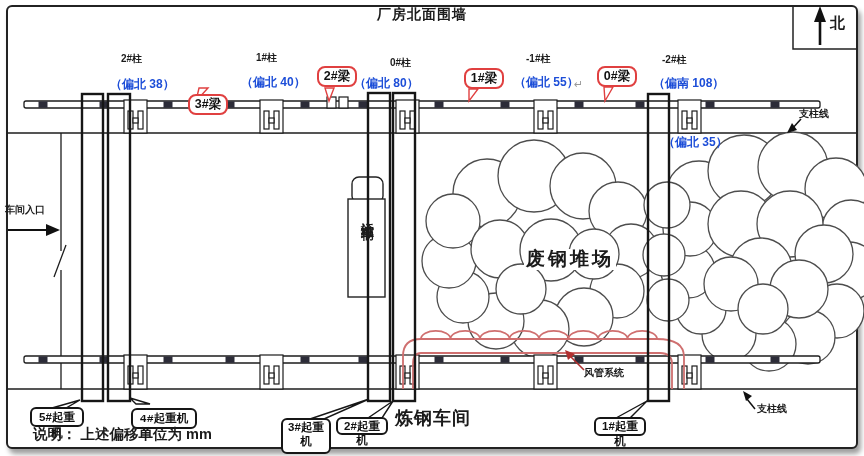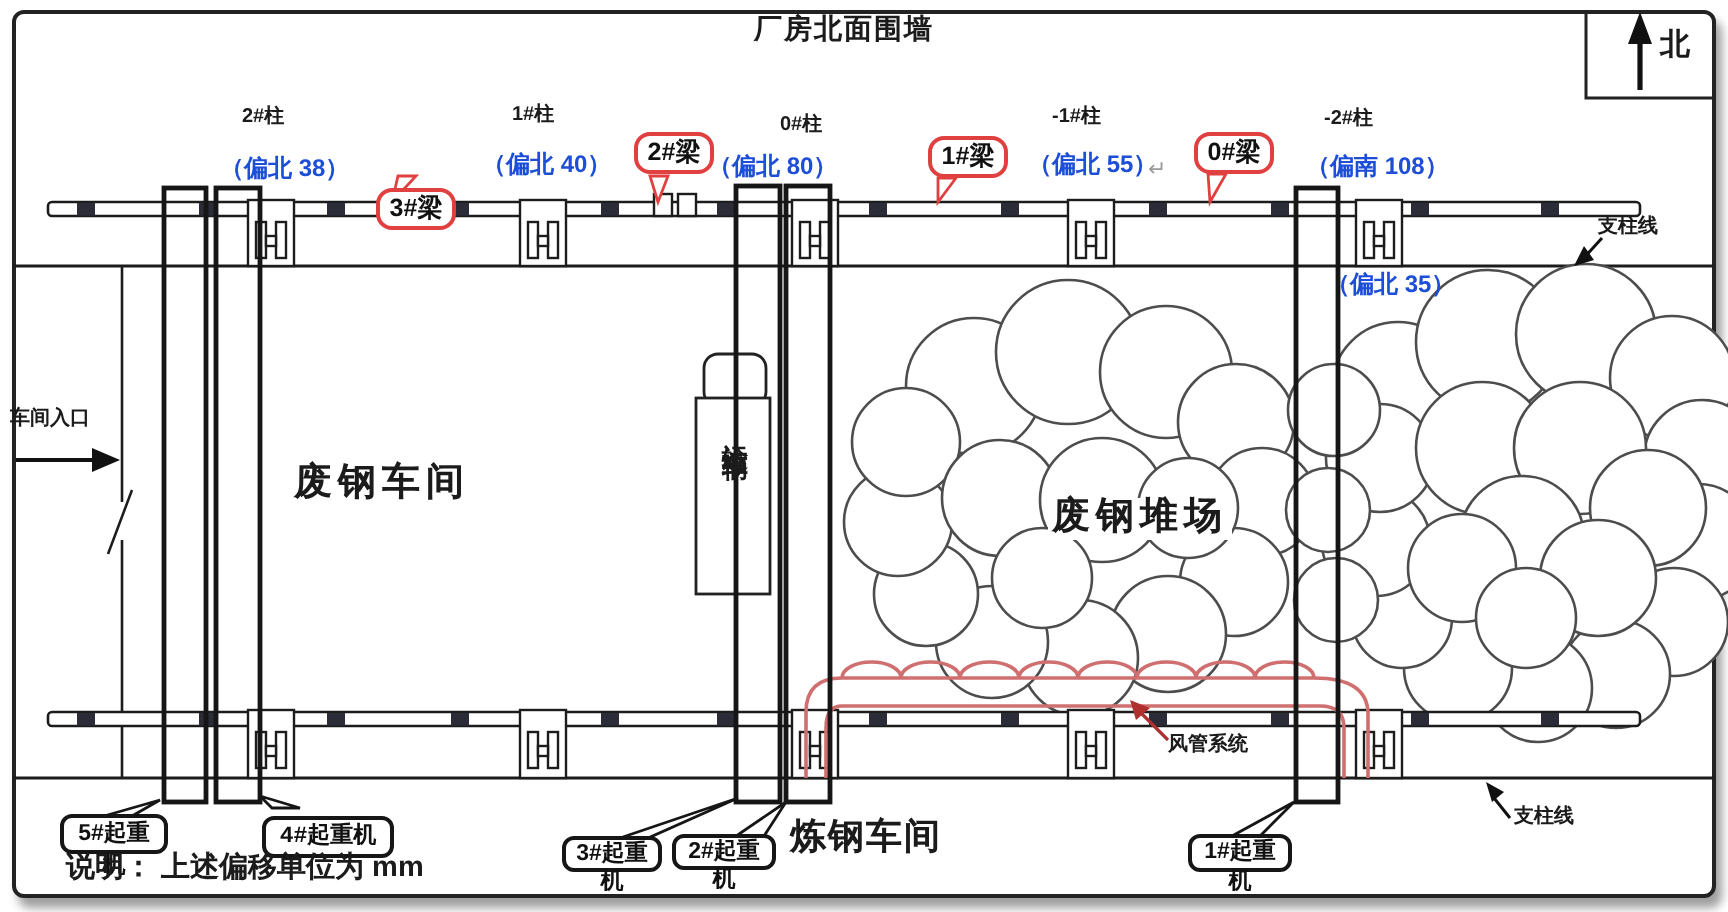--- a/index.html
+++ b/index.html
@@ -285,26 +285,25 @@
   <div class="bubble" style="left:188px;top:66px;margin-top:28px;">3#梁</div>
   <div class="bubble" style="left:317px;top:66px;">2#梁</div>
   <div class="bubble" style="left:464px;top:68px;">1#梁</div>
   <div class="bubble" style="left:597px;top:66px;">0#梁</div>
 
   <div class="lbl k13" style="left:799px;top:108px;">支柱线</div>
   <div class="lbl k13" style="left:757px;top:403px;">支柱线</div>
 
   <div class="lbl k13" style="left:5px;top:204px;">车间入口</div>
 
-  <div class="lbl big" style="left:147px;top:232px;">废钢车间</div>
   <div class="vtext" style="left:358px;top:211px;">运输车辆</div>
   <div class="lbl big" style="left:524px;top:249px;background:#fff;padding:0 2px;">废钢堆场</div>
   <div class="lbl k13" style="left:584px;top:367px;">风管系统</div>
   <div class="lbl" style="left:395px;top:409px;font-size:18px;letter-spacing:1px;">炼钢车间</div>
 
   <div class="cranebox" style="left:30px;top:407px;width:54px;height:20px;line-height:16px;">5#起重机</div>
   <div class="cranebox" style="left:131px;top:408px;width:66px;height:21px;line-height:17px;font-family:Liberation Mono, monospace;">4#起重机</div>
-  <div class="cranebox" style="left:281px;top:418px;width:50px;height:18px;line-height:14px;">3#起重机</div>
+  <div class="cranebox" style="left:281px;top:418px;width:50px;height:36px;line-height:14px;">3#起重机</div>
   <div class="cranebox" style="left:336px;top:417px;width:52px;height:18px;line-height:14px;">2#起重机</div>
   <div class="cranebox" style="left:594px;top:417px;width:52px;height:19px;line-height:15px;">1#起重机</div>
 
   <div class="lbl" style="left:9px;top:427px;font-size:14.5px;padding-left:24px;">说明： 上述偏移单位为 mm</div>
 </div>
 
 </body></html>

